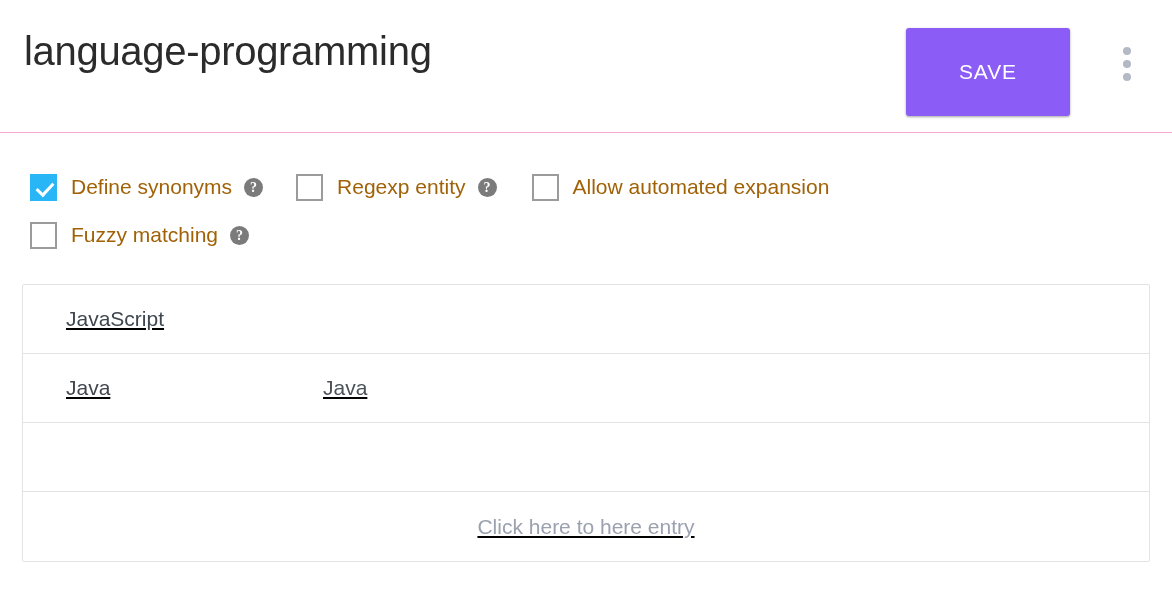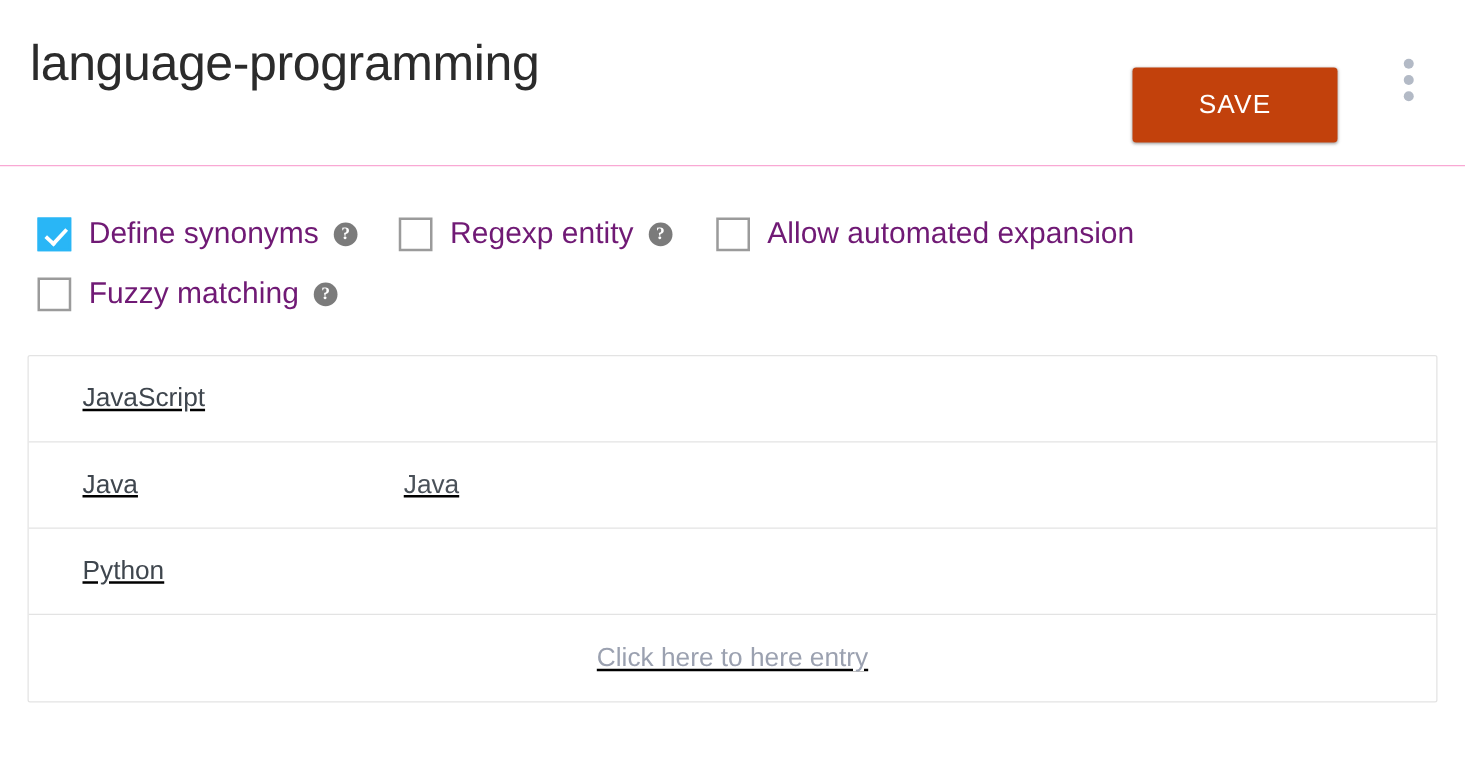--- a/index.html
+++ b/index.html
@@ -32,32 +32,31 @@
     letter-spacing: -0.3px;
     line-height: 1.15;
     white-space: nowrap;
   }
 
   .save-button {
     position: absolute;
     left: 906px;
     top: 28px;
     width: 164px;
-    height: 60px;
-    background: #c2410c;
+    height: 88px;
+    background: #8b5cf6;
     color: #ffffff;
     border: none;
     border-radius: 3px;
     font-family: "Liberation Sans", sans-serif;
     font-size: 21px;
     font-weight: 400;
     letter-spacing: 0.9px;
     cursor: pointer;
     box-shadow: 0 1px 3px rgba(0,0,0,0.22), 0 1px 2px rgba(0,0,0,0.16);
-    margin-top: 26px;
   }
 
   .overflow-menu {
     position: absolute;
     left: 1110px;
     top: 42px;
     width: 34px;
     height: 44px;
     display: flex;
     flex-direction: column;
@@ -111,23 +110,23 @@
     top: 3px;
     width: 7px;
     height: 14px;
     border: solid #ffffff;
     border-width: 0 3px 3px 0;
     transform: rotate(43deg);
   }
 
   .option-label {
     margin-left: 14px;
-    font-size: 24px;
+    font-size: 21px;
     font-weight: 400;
-    color: #701a75;
+    color: #a16207;
   }
 
   .help-icon {
     margin-left: 12px;
     width: 19px;
     height: 19px;
     flex: 0 0 19px;
     border-radius: 50%;
     background: #7b7b7b;
     color: #ffffff;
@@ -241,20 +240,19 @@
   <div class="entry-row">
     <div class="entry-cell-value">JavaScript</div>
   </div>
 
   <div class="entry-row">
     <div class="entry-cell-value">Java</div>
     <div class="entry-cell-synonyms">Java</div>
   </div>
 
   <div class="entry-row">
-    <div class="entry-cell-value">Python</div>
   </div>
 
   <div class="placeholder-row">
     <span class="placeholder-text">Click here to here entry</span>
   </div>
 
 </div>
 
 </body></html>

